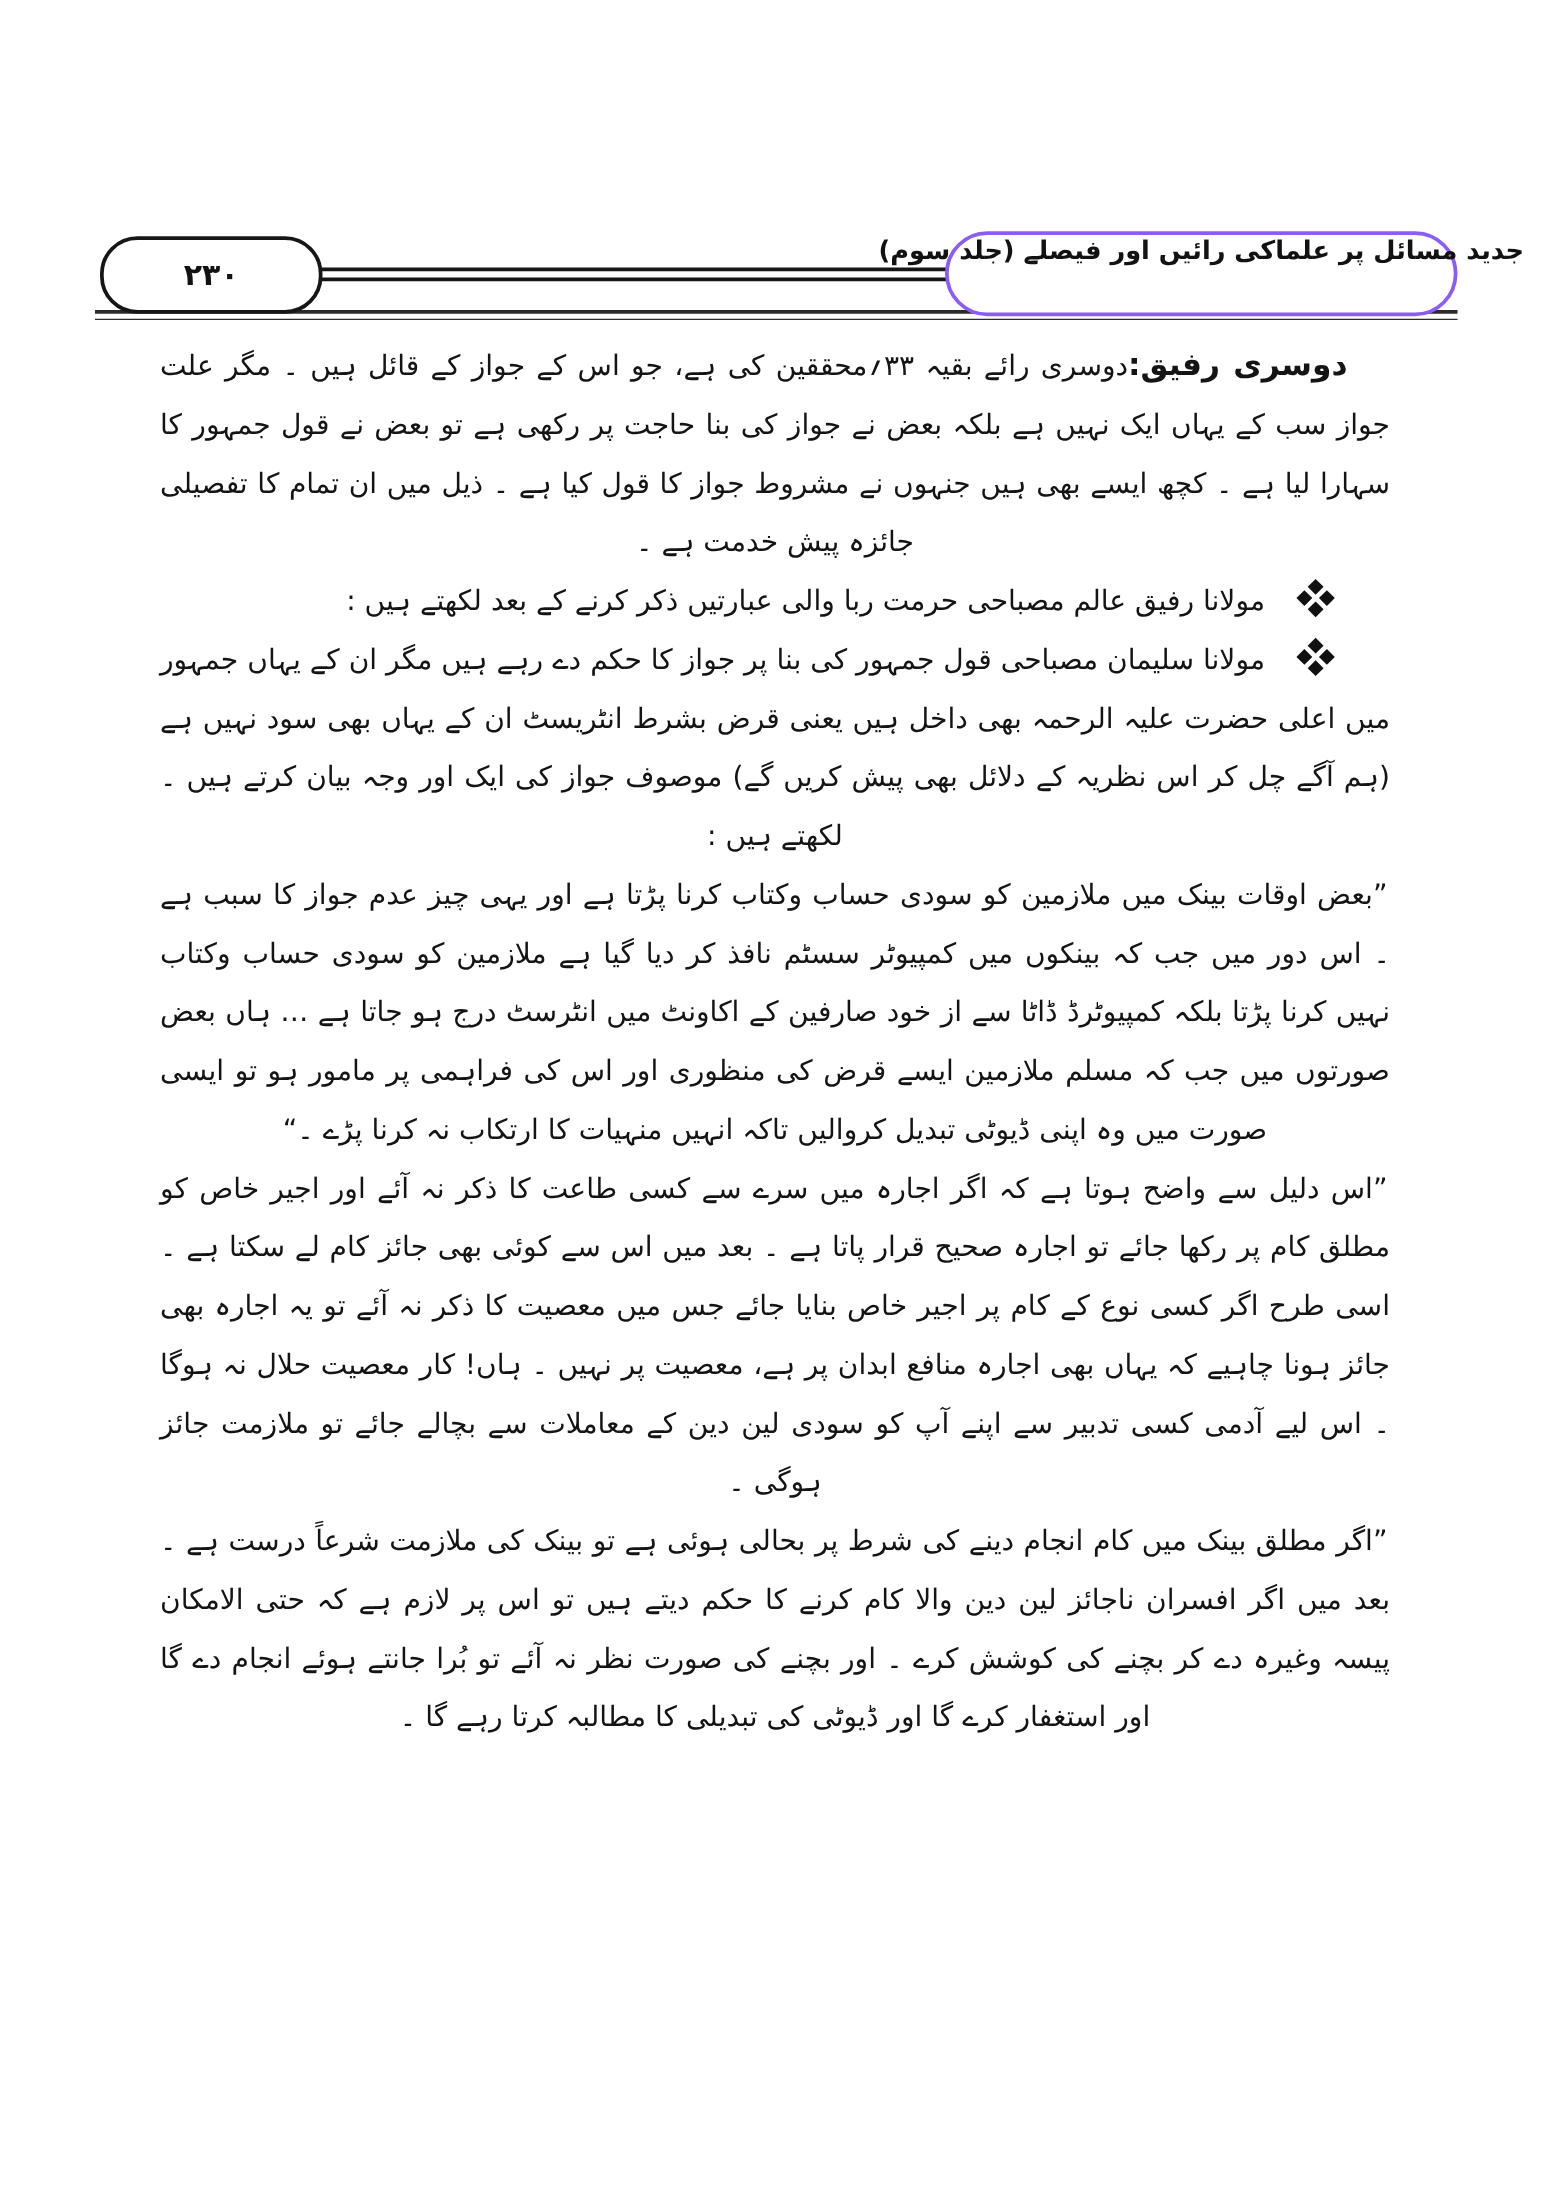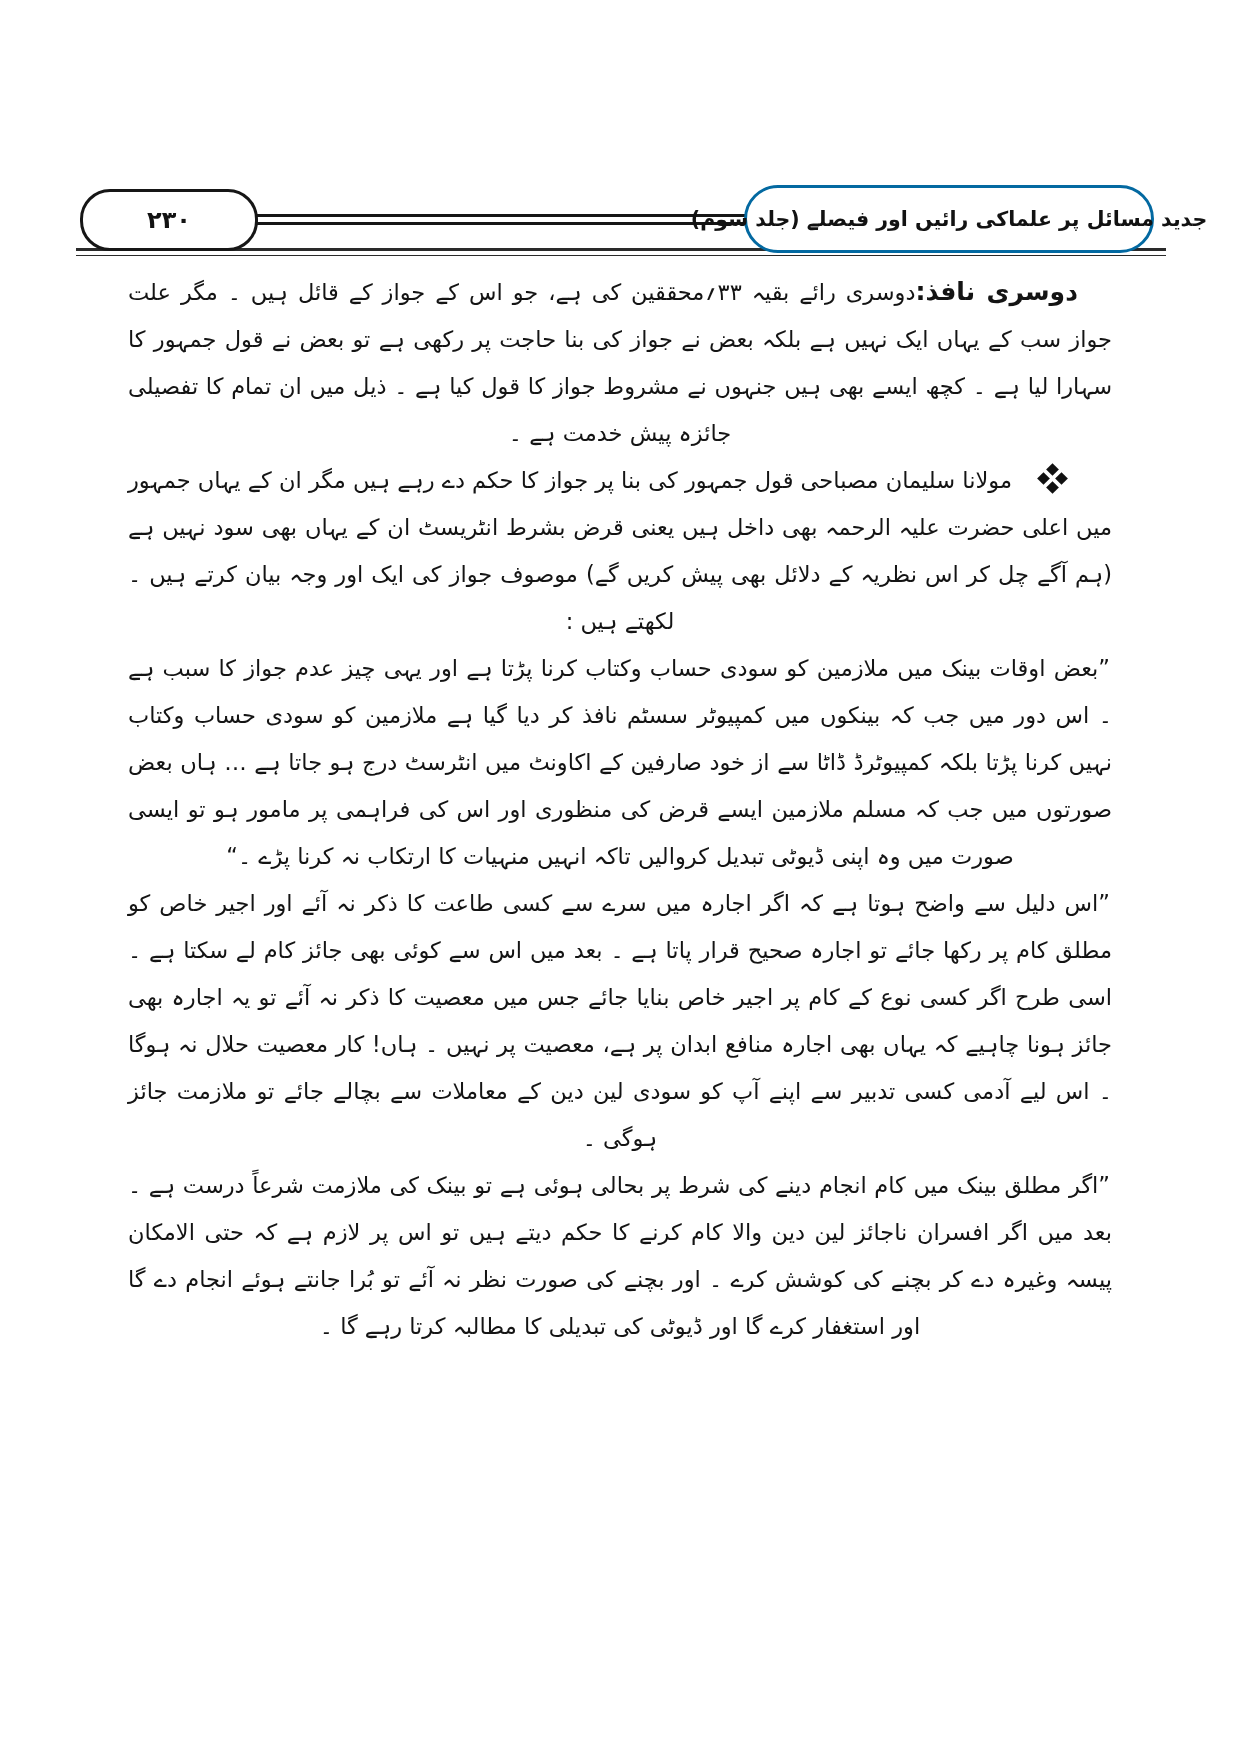--- a/index.html
+++ b/index.html
@@ -19,23 +19,23 @@
     border:3px solid #161616;border-radius:30px;
     display:flex;align-items:center;justify-content:center;
     font-size:24px;font-weight:bold;letter-spacing:1px;
     background:#fff;z-index:2;
   }
   .header-line{
     position:absolute;left:248px;top:31px;width:512px;height:5px;
     border-top:3px solid #161616;border-bottom:3px solid #161616;
   }
   .title-cartouche{
-    position:absolute;right:86px;top:2px;width:404px;height:62px;
-    border:3px solid #0369a1;border-radius:34px;
-    display:flex;align-items:center;justify-content:center;
+    position:absolute;right:74px;top:2px;width:404px;height:62px;
+    border:3px solid #8b5cf6;border-radius:34px;
+    display:flex;justify-content:center;
     direction:rtl;font-size:20.5px;font-weight:bold;
     background:#fff;z-index:2;white-space:nowrap;
   }
   .header-rule{
     position:absolute;left:76px;top:248px;width:1090px;height:4px;
     border-top:3px solid #2a2a2a;border-bottom:1px solid #2a2a2a;
   }
   
   .body-text{
     position:absolute;top:268px;right:128px;width:984px;
@@ -75,20 +75,21 @@
     </div>
     <div class="header-line"></div>
     <div class="title-cartouche">
       <span>جدید مسائل پر علماکی رائیں اور فیصلے (جلد سوم)</span>
     </div>
   </div>
 
   <div class="header-rule"></div>
 
   <main class="body-text">
-      <div class="para lead"><span class="lead-label">دوسری نافذ:</span>دوسری رائے بقیہ ۳۳؍محققین کی ہے، جو اس کے جواز کے قائل ہیں ۔ مگر علت جواز سب کے یہاں ایک نہیں ہے بلکہ بعض نے جواز کی بنا حاجت پر رکھی ہے تو بعض نے قول جمہور کا سہارا لیا ہے ۔ کچھ ایسے بھی ہیں جنہوں نے مشروط جواز کا قول کیا ہے ۔ ذیل میں ان تمام کا تفصیلی جائزہ پیش خدمت ہے ۔</div>
+      <div class="para lead"><span class="lead-label">دوسری رفیق:</span>دوسری رائے بقیہ ۳۳؍محققین کی ہے، جو اس کے جواز کے قائل ہیں ۔ مگر علت جواز سب کے یہاں ایک نہیں ہے بلکہ بعض نے جواز کی بنا حاجت پر رکھی ہے تو بعض نے قول جمہور کا سہارا لیا ہے ۔ کچھ ایسے بھی ہیں جنہوں نے مشروط جواز کا قول کیا ہے ۔ ذیل میں ان تمام کا تفصیلی جائزہ پیش خدمت ہے ۔</div>
+      <div class="para bullet short"><span class="bullet-icon"><i class="d d1"></i><i class="d d2"></i><i class="d d3"></i><i class="d d4"></i></span>مولانا رفیق عالم مصباحی حرمت ربا والی عبارتیں ذکر کرنے کے بعد لکھتے ہیں :</div>
       <div class="para bullet"><span class="bullet-icon"><i class="d d1"></i><i class="d d2"></i><i class="d d3"></i><i class="d d4"></i></span>مولانا سلیمان مصباحی قول جمہور کی بنا پر جواز کا حکم دے رہے ہیں مگر ان کے یہاں جمہور میں اعلی حضرت علیہ الرحمہ بھی داخل ہیں یعنی قرض بشرط انٹریسٹ ان کے یہاں بھی سود نہیں ہے (ہم آگے چل کر اس نظریہ کے دلائل بھی پیش کریں گے) موصوف جواز کی ایک اور وجہ بیان کرتے ہیں ۔ لکھتے ہیں :</div>
       <div class="para quote">”بعض اوقات بینک میں ملازمین کو سودی حساب وکتاب کرنا پڑتا ہے اور یہی چیز عدم جواز کا سبب ہے ۔ اس دور میں جب کہ بینکوں میں کمپیوٹر سسٹم نافذ کر دیا گیا ہے ملازمین کو سودی حساب وکتاب نہیں کرنا پڑتا بلکہ کمپیوٹرڈ ڈاٹا سے از خود صارفین کے اکاونٹ میں انٹرسٹ درج ہو جاتا ہے … ہاں بعض صورتوں میں جب کہ مسلم ملازمین ایسے قرض کی منظوری اور اس کی فراہمی پر مامور ہو تو ایسی صورت میں وہ اپنی ڈیوٹی تبدیل کروالیں تاکہ انہیں منہیات کا ارتکاب نہ کرنا پڑے ۔“</div>
       <div class="para quote">”اس دلیل سے واضح ہوتا ہے کہ اگر اجارہ میں سرے سے کسی طاعت کا ذکر نہ آئے اور اجیر خاص کو مطلق کام پر رکھا جائے تو اجارہ صحیح قرار پاتا ہے ۔ بعد میں اس سے کوئی بھی جائز کام لے سکتا ہے ۔ اسی طرح اگر کسی نوع کے کام پر اجیر خاص بنایا جائے جس میں معصیت کا ذکر نہ آئے تو یہ اجارہ بھی جائز ہونا چاہیے کہ یہاں بھی اجارہ منافع ابدان پر ہے، معصیت پر نہیں ۔ ہاں! کار معصیت حلال نہ ہوگا ۔ اس لیے آدمی کسی تدبیر سے اپنے آپ کو سودی لین دین کے معاملات سے بچالے جائے تو ملازمت جائز ہوگی ۔</div>
       <div class="para quote">”اگر مطلق بینک میں کام انجام دینے کی شرط پر بحالی ہوئی ہے تو بینک کی ملازمت شرعاً درست ہے ۔ بعد میں اگر افسران ناجائز لین دین والا کام کرنے کا حکم دیتے ہیں تو اس پر لازم ہے کہ حتی الامکان پیسہ وغیرہ دے کر بچنے کی کوشش کرے ۔ اور بچنے کی صورت نظر نہ آئے تو بُرا جانتے ہوئے انجام دے گا اور استغفار کرے گا اور ڈیوٹی کی تبدیلی کا مطالبہ کرتا رہے گا ۔</div>
     </main>
 
 </div>
 
 </body></html>

